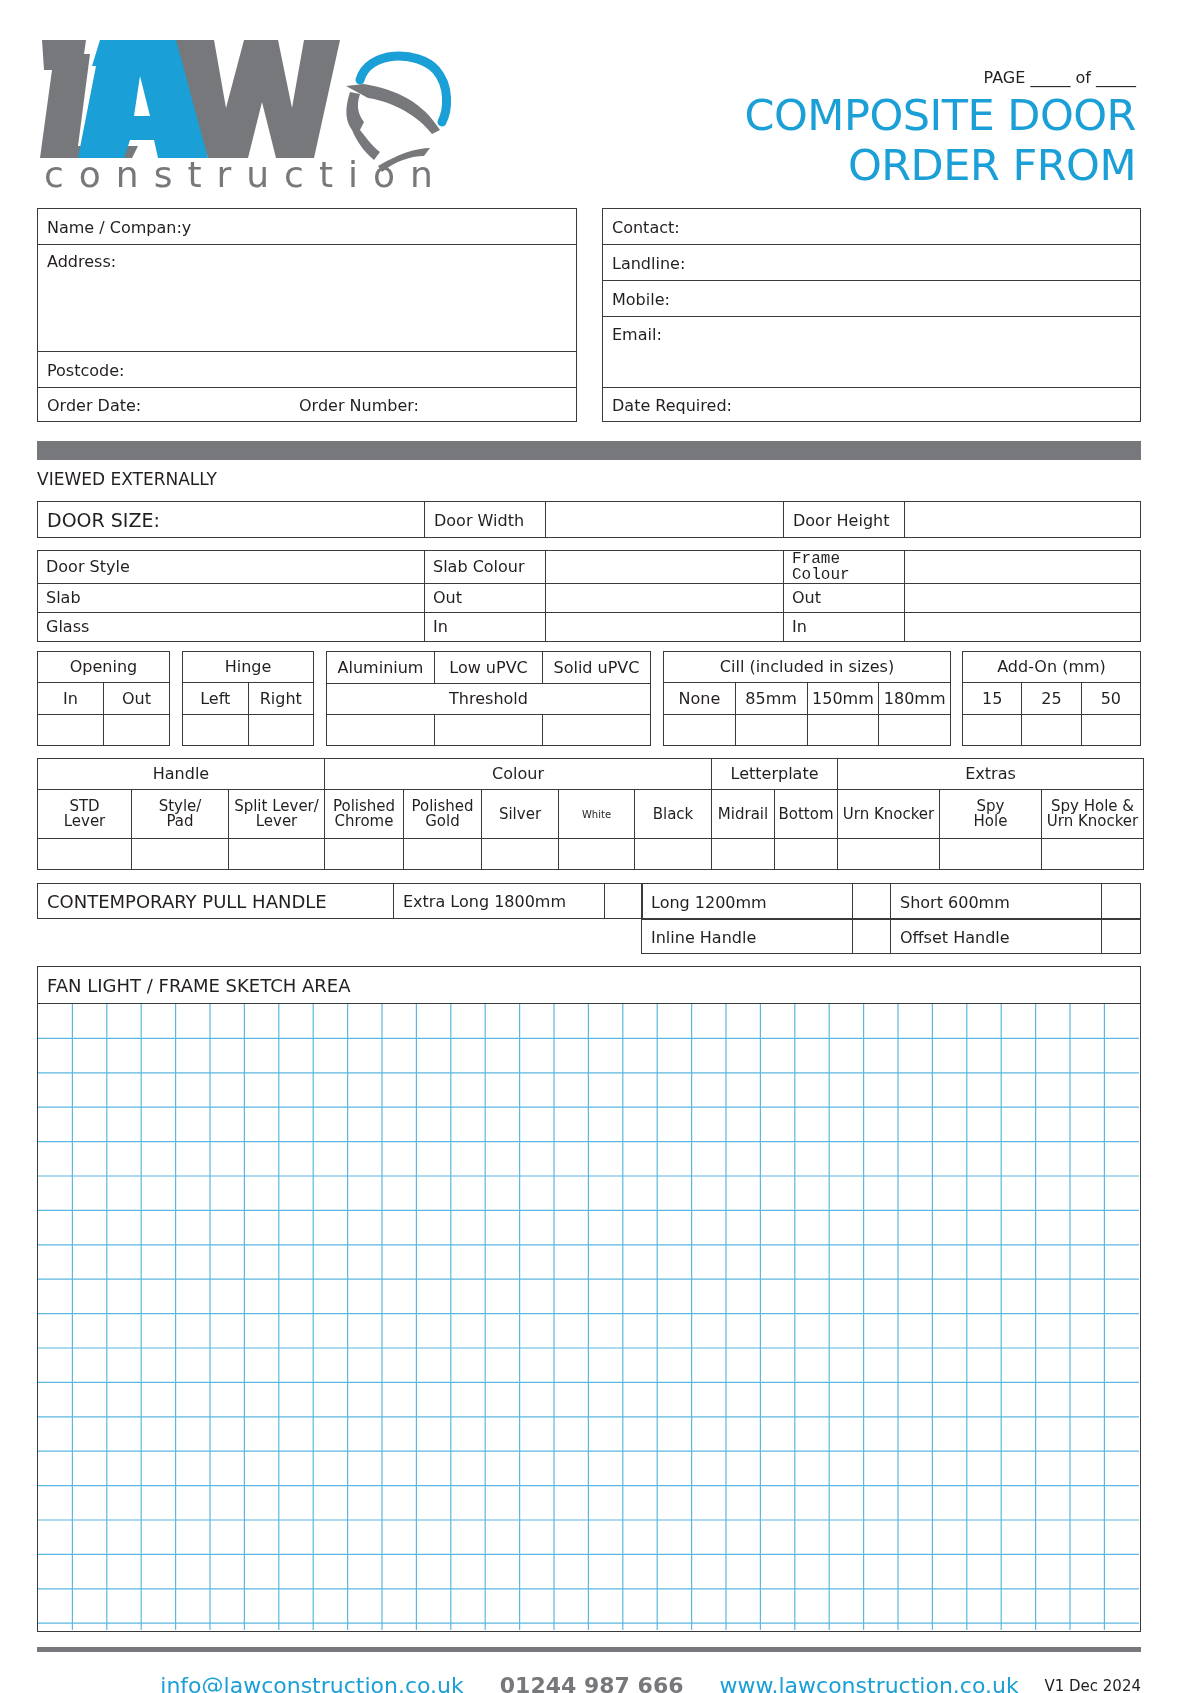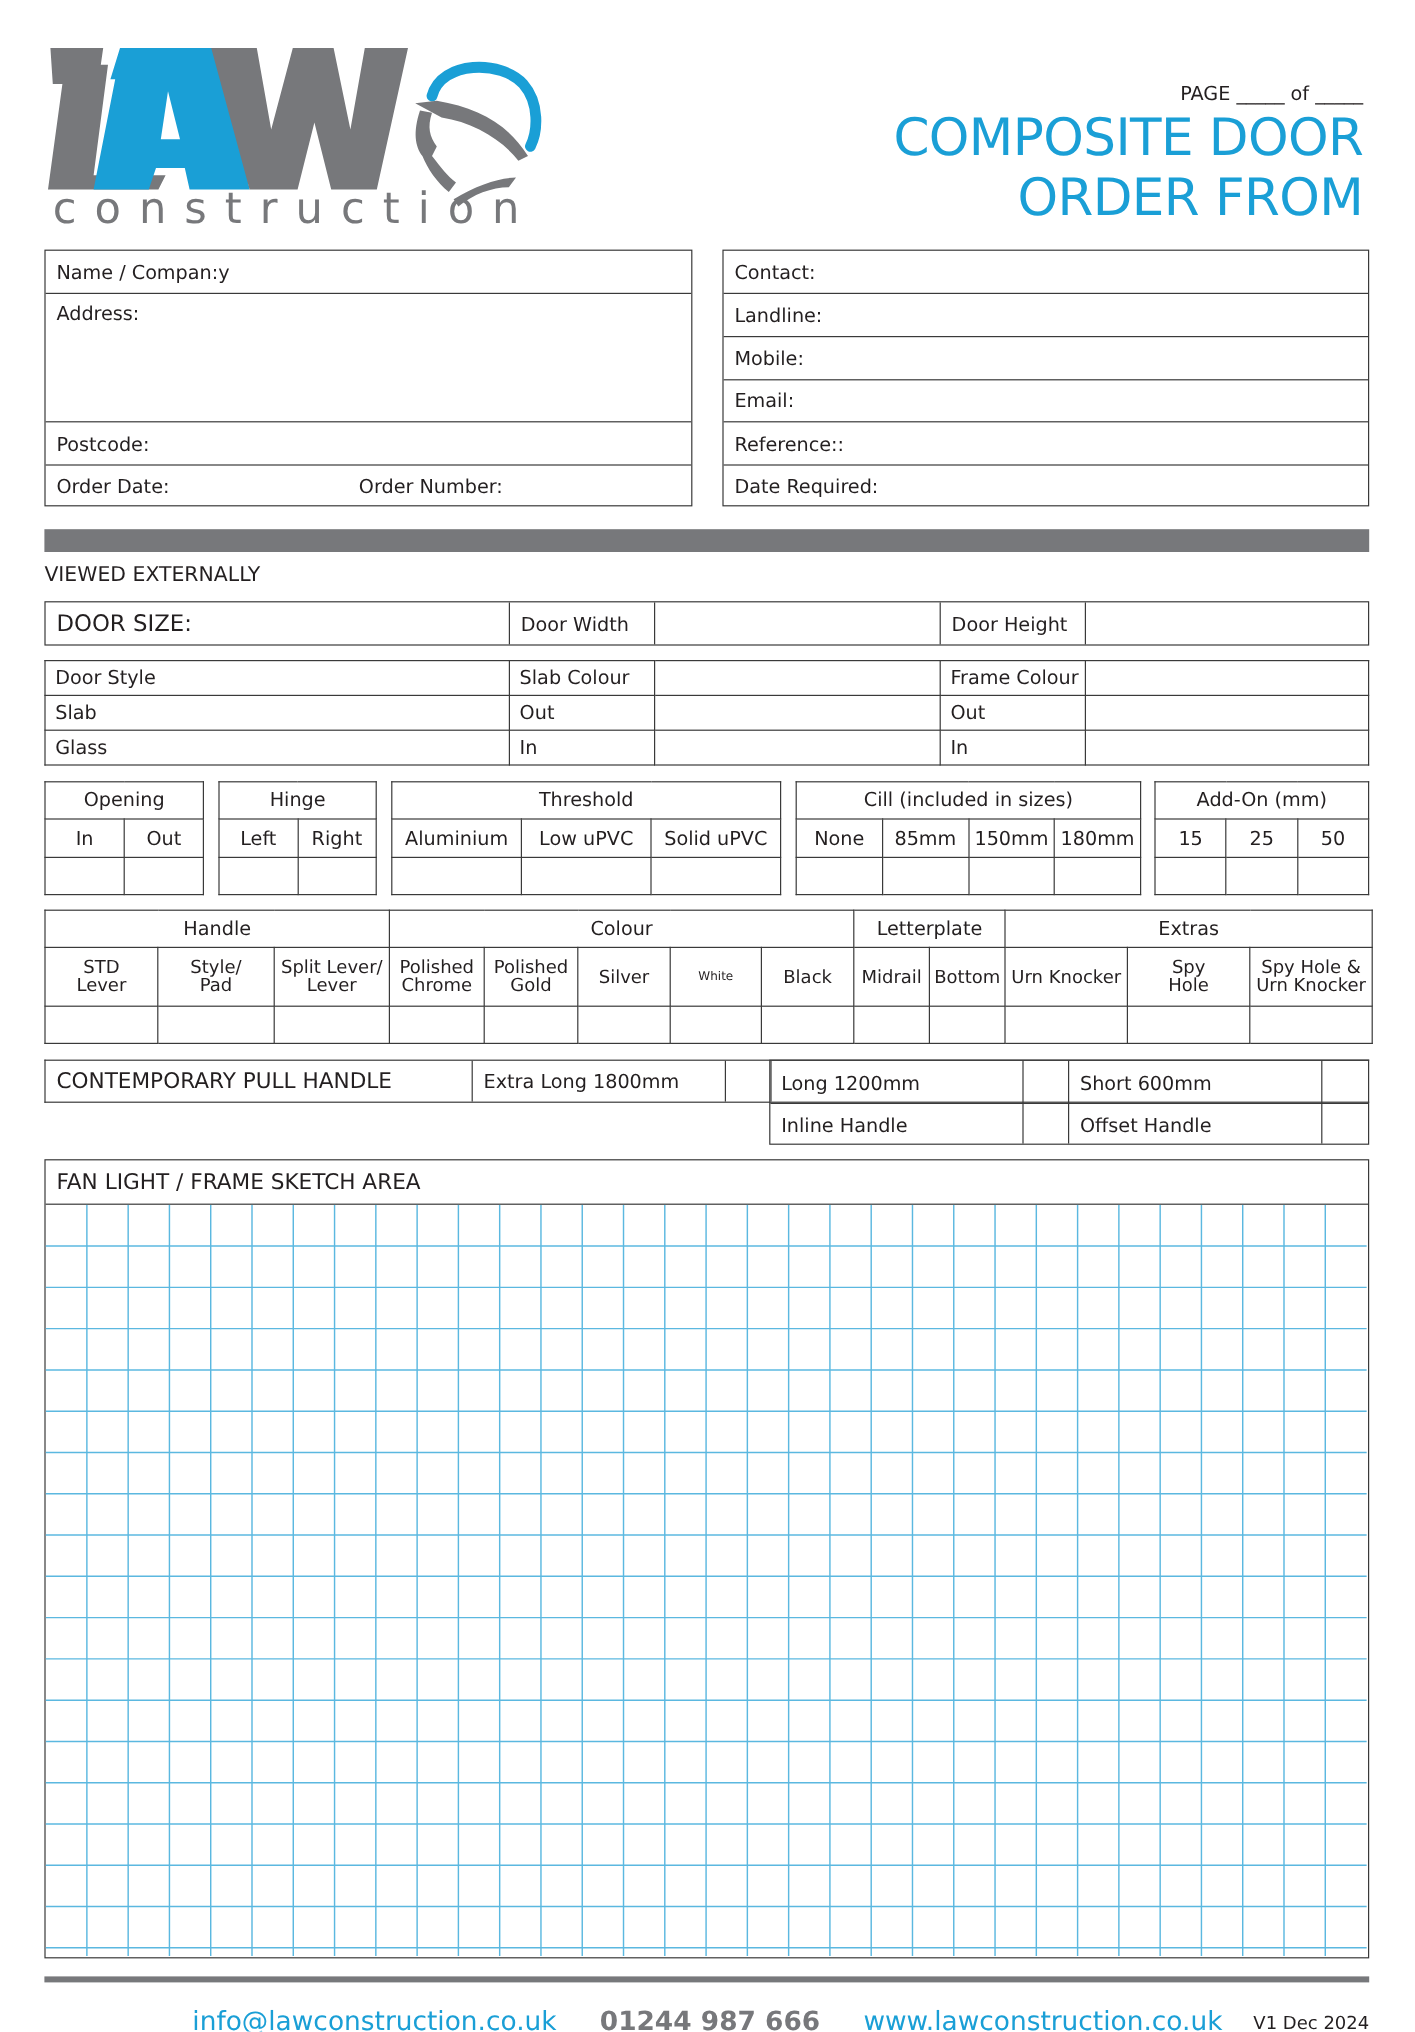--- a/index.html
+++ b/index.html
@@ -64,23 +64,20 @@
   </div>
   <div class="row" style="top:35px;height:36px;">
     <span class="cell-label">Landline:</span>
   </div>
   <div class="row" style="top:71px;height:36px;">
     <span class="cell-label">Mobile:</span>
   </div>
   <div class="row" style="top:107px;height:35px;">
     <span class="cell-label">Email:</span>
   </div>
-  <div class="row" style="top:142px;height:36px;">
-    <span class="cell-label">Reference::</span>
-  </div>
   <div class="row" style="top:178px;height:34px;">
     <span class="cell-label">Date Required:</span>
   </div>
 </div>
 
 <div class="abs" style="left:37px;top:441px;width:1104px;height:19px;background:#77787b;"></div>
 
 <div class="abs lbl" style="left:37px;top:469px;font-size:17px;">VIEWED EXTERNALLY</div>
 
 <div class="box" style="left:37px;top:501px;width:1104px;height:37px;">
@@ -101,21 +98,21 @@
       <col style="width:121px">
       <col style="width:238px">
       <col style="width:121px">
       <col>
     </colgroup>
   <tbody id="style-body">
       <tr style="height: 29px;">
         <td style="text-align: left; padding-left: 8px;">Door Style</td>
         <td style="text-align: left; padding-left: 8px;">Slab Colour</td>
         <td></td>
-        <td style="text-align: left; padding-left: 8px;">Frame Colour</td>
+        <td style="text-align: left; padding-left: 8px; font-family: Liberation Mono, monospace;">Frame Colour</td>
         <td></td>
       </tr>
       <tr style="height: 29px;">
         <td style="text-align: left; padding-left: 8px;">Slab</td>
         <td style="text-align: left; padding-left: 8px;">Out</td>
         <td></td>
         <td style="text-align: left; padding-left: 8px;">Out</td>
         <td></td>
       </tr>
       <tr style="height: 29px;">
@@ -153,27 +150,27 @@
         <td>Right</td>
       </tr>
       <tr style="height: 31px;">
         <td></td>
         <td></td>
       </tr>
     </tbody>
   </table>
 <table class="g" style="left:326px;top:651px;width:325px;">
     <tbody>
-      <tr style="height: 31px;">
-        <td colspan="3">Threshold</td>
-      </tr>
       <tr style="height: 32px;">
         <td>Aluminium</td>
         <td>Low uPVC</td>
         <td>Solid uPVC</td>
+      </tr>
+      <tr style="height: 31px;">
+        <td colspan="3">Threshold</td>
       </tr>
       <tr style="height: 31px;">
         <td></td>
         <td></td>
         <td></td>
       </tr>
     </tbody>
   </table>
 <table class="g" style="left:663px;top:651px;width:288px;">
     <tbody>

